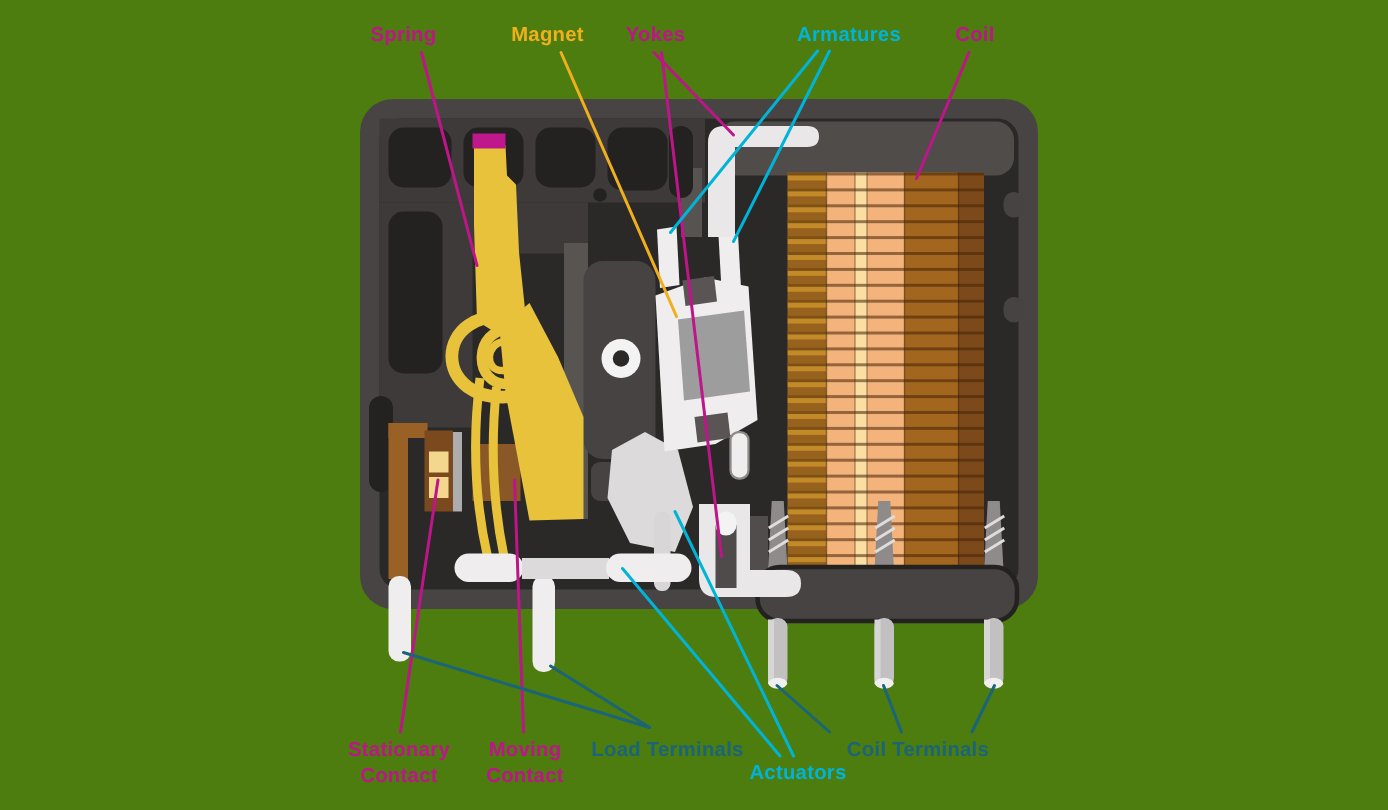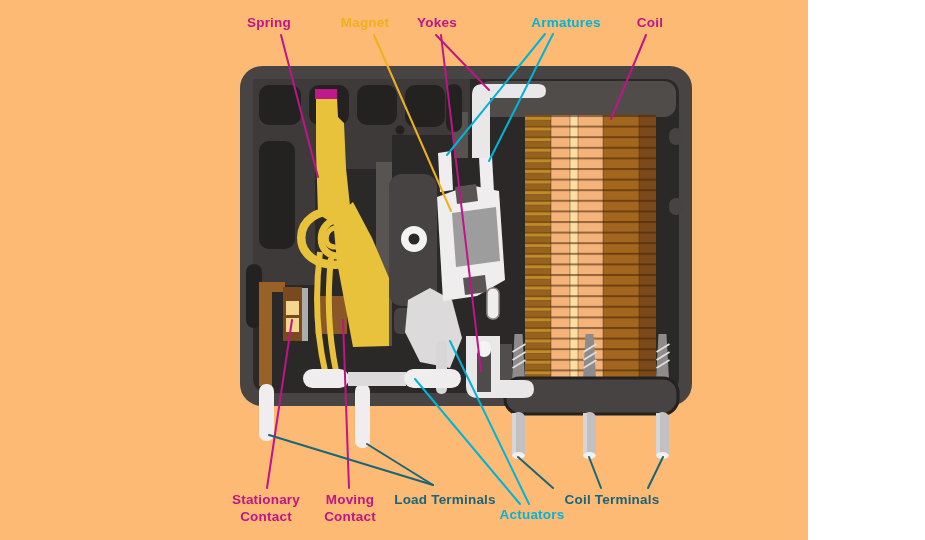--- a/index.html
+++ b/index.html
@@ -1,16 +1,16 @@
 <!DOCTYPE html>
 <html><head>
 <meta charset="utf-8">
 <style>
   html,body{margin:0;padding:0;background:#ffffff;}
-  .stage{position:relative;width:808px;height:540px;background:#fdba74;overflow:hidden;
+  .stage{position:relative;width:925px;height:540px;background:#4d7c0f;overflow:hidden;
          font-family:"Liberation Sans", sans-serif;}
   svg{position:absolute;left:0;top:0;}
   .lbl{font-family:"Liberation Sans", sans-serif;font-size:13.5px;font-weight:700;letter-spacing:.2px;}
   .ptr{fill:none;stroke-width:2;stroke-linecap:round;}
 </style>
 </head>
 <body>
 
 <div class="stage">
 <svg width="925" height="540" viewBox="0 0 925 540">

